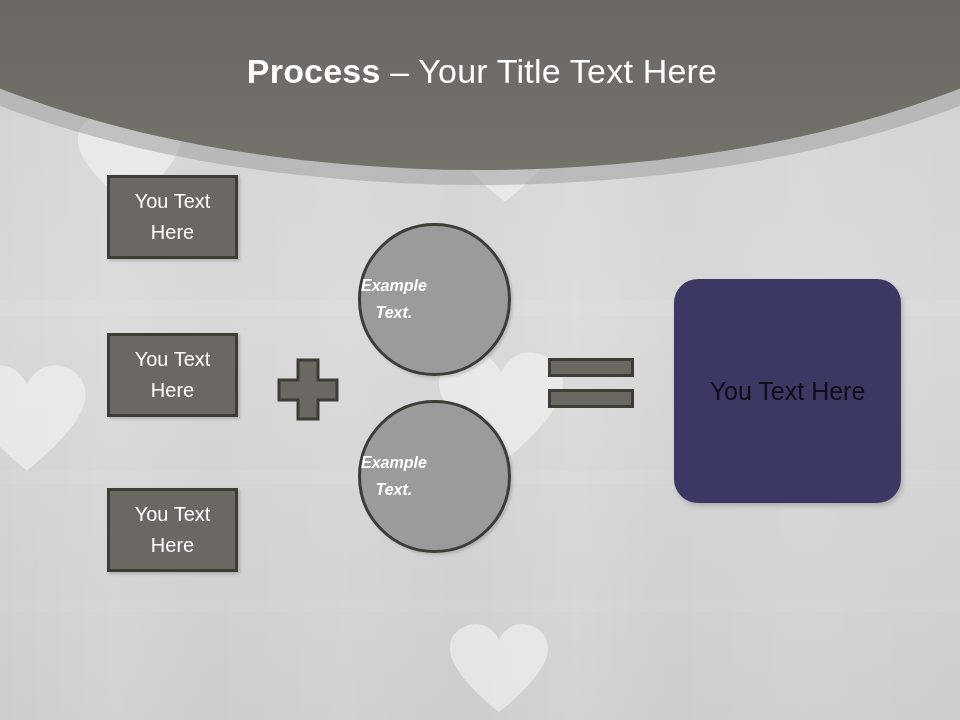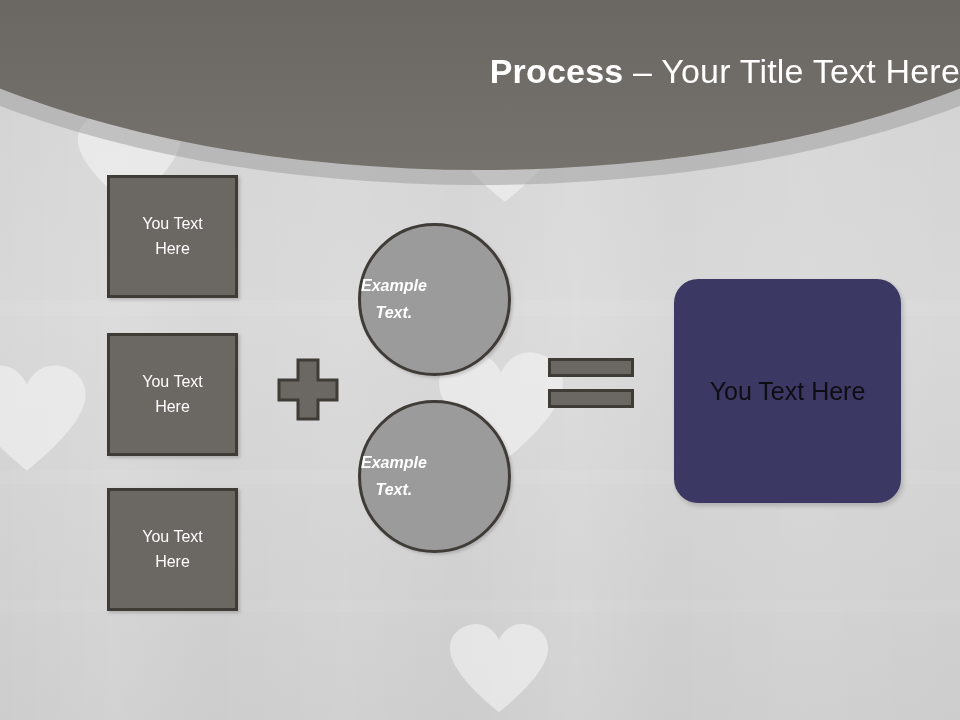--- a/index.html
+++ b/index.html
@@ -79,43 +79,43 @@
     width: 1460px;
     height: 640px;
     border-radius: 50%;
     background: rgba(160,160,160,0.55);
   }
 
   .title {
     position: absolute;
     left: 4px; right: 0;
     top: 52px;
-    text-align: right;
+    text-align: center;
     font-size: 34px;
     color: #ffffff;
     letter-spacing: 0.2px;
     white-space: nowrap;
   }
   .title .b { font-weight: bold; }
   .title .r { font-weight: normal; }
 
   
   .txt-box {
     position: absolute;
     width: 131px;
-    height: 123px;
+    height: 84px;
     background: #6b6762;
     border: 3px solid #3f3c38;
     box-sizing: border-box;
     display: flex;
     align-items: center;
     justify-content: center;
     text-align: center;
     color: #ffffff;
-    font-size: 16px;
+    font-size: 20px;
     line-height: 1.55;
     box-shadow: 2px 2px 3px rgba(0,0,0,0.18);
   }
   .txt-box.b1 { left: 107px; top: 175px; }
   .txt-box.b2 { left: 107px; top: 333px; }
   .txt-box.b3 { left: 107px; top: 488px; }
 
   .circle {
     position: absolute;
     width: 153px;

